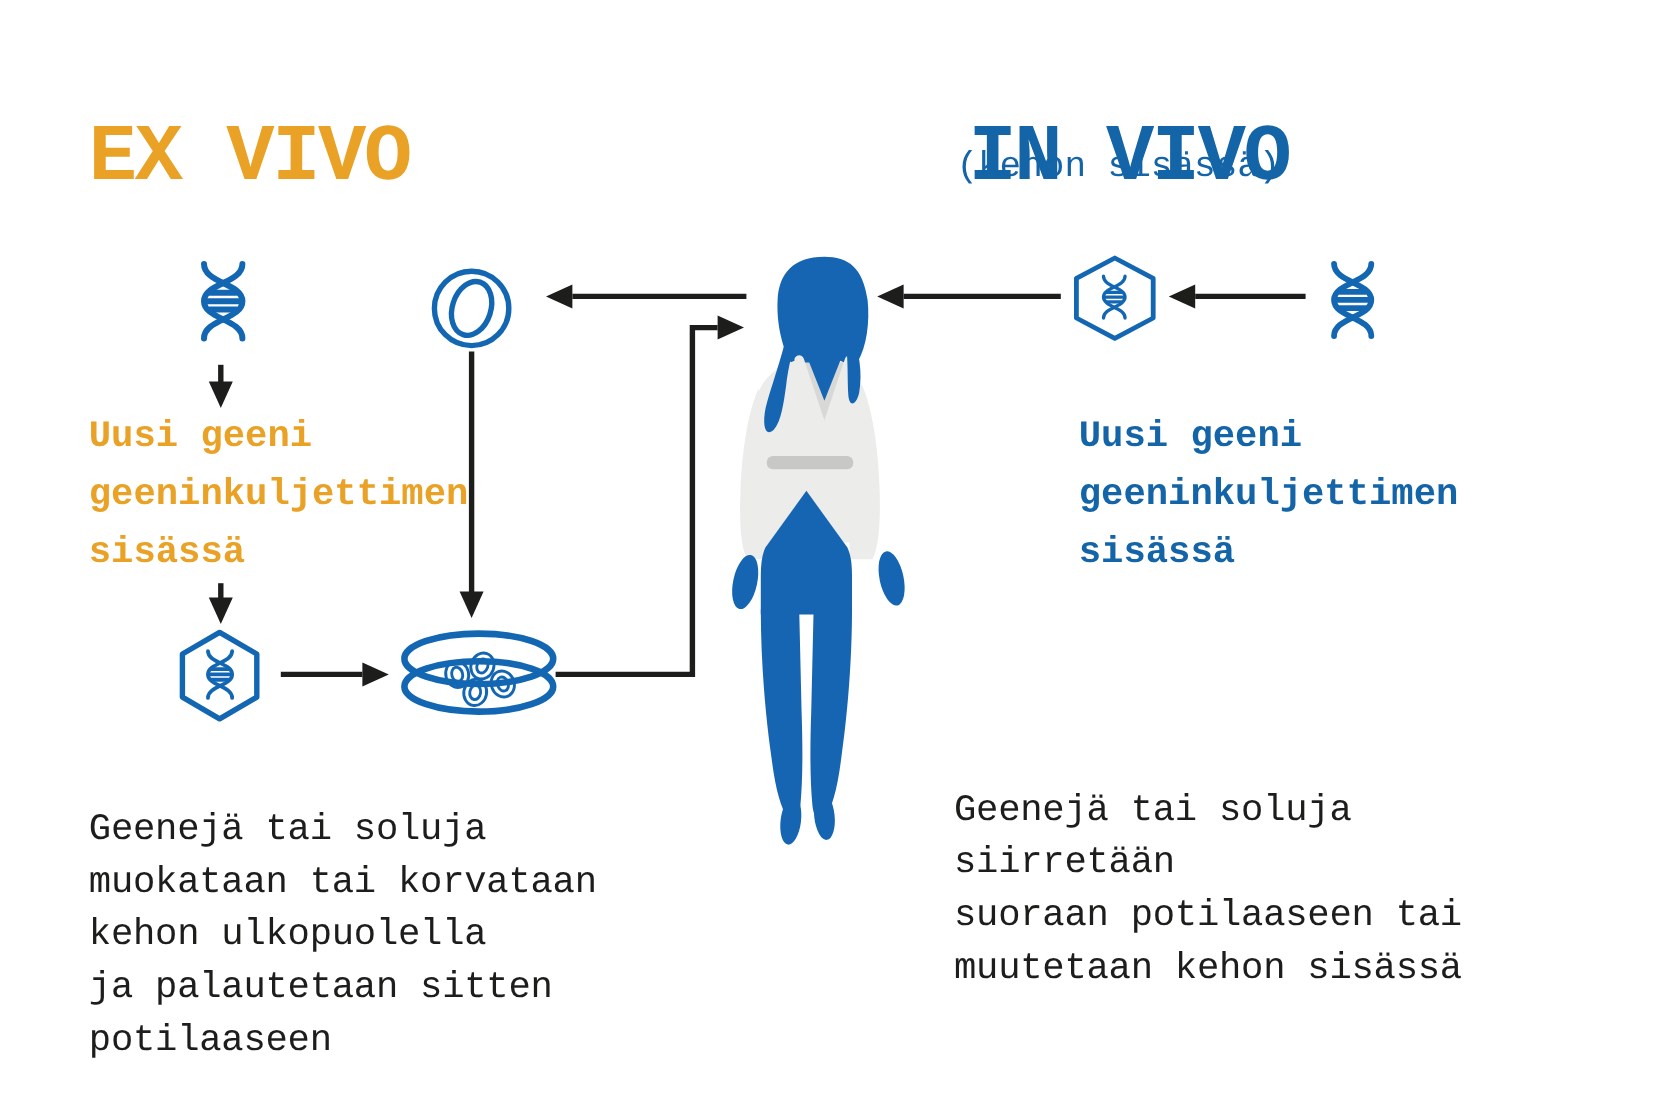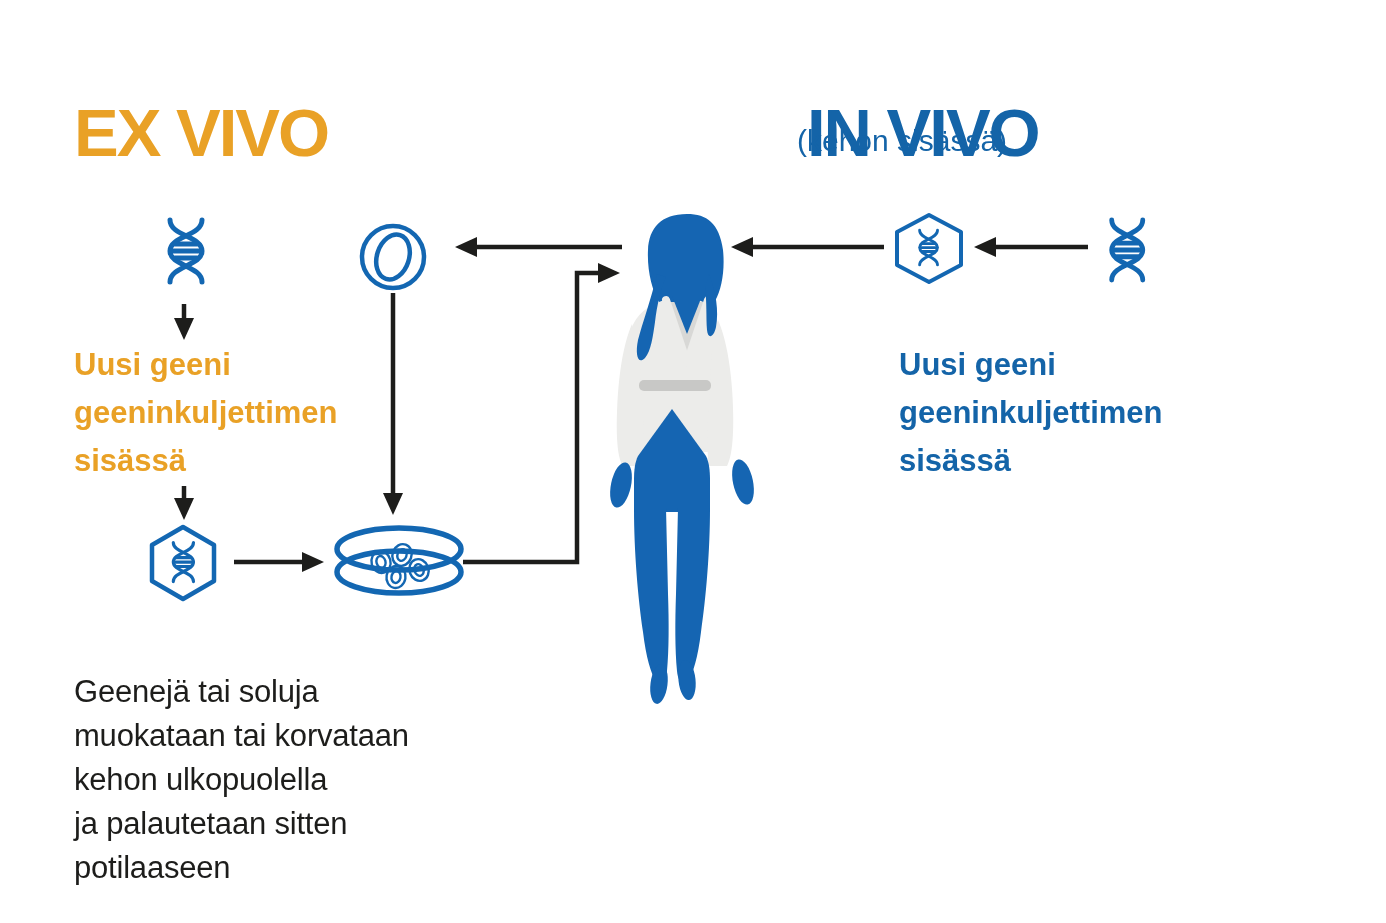--- a/index.html
+++ b/index.html
@@ -8,21 +8,21 @@
     --icon-blue:#1367B2;
     --figure-blue:#1565B2;
     --ink:#1D1D1B;
     --jacket:#ECECEA;
     --shirt:#D8D8D6;
     --band:#C8C8C6;
   }
   html,body{margin:0;padding:0;background:#fff;}
   .canvas{
     position:relative;width:1268px;height:923px;background:#ffffff;overflow:hidden;
-    font-family:Liberation Sans, sans-serif;color:var(--ink);
+    font-family:Liberation Mono, monospace;color:var(--ink);
   }
   .title{position:absolute;font-weight:700;font-size:67px;line-height:1;letter-spacing:-2px;white-space:nowrap;}
   .title.ex{left:74px;top:54px;color:var(--orange);}
   .title.in{left:807px;top:54px;color:var(--blue);}
   .subtitle{position:absolute;font-size:30px;line-height:1.1;white-space:nowrap;}
   .subtitle.ex{left:76px;top:124px;color:var(--orange);}
   .subtitle.in{left:797px;top:124px;color:var(--blue);text-align:right;}
   .carrier-label{position:absolute;font-size:31px;font-weight:700;line-height:48px;white-space:pre-line;}
   .carrier-label.ex{left:74px;top:341px;color:var(--orange);}
   .carrier-label.in{left:899px;top:341px;color:var(--blue);}
@@ -45,20 +45,23 @@
 sisässä</div>
   <div class="carrier-label in">Uusi geeni
 geeninkuljettimen
 sisässä</div>
 
   <p class="desc ex">Geenejä tai soluja
 muokataan tai korvataan
 kehon ulkopuolella
 ja palautetaan sitten
 potilaaseen</p>
+  <p class="desc in">Geenejä tai soluja siirretään
+suoraan potilaaseen tai
+muutetaan kehon sisässä</p>
 
   <svg class="diagram" viewBox="0 0 1386 923" aria-hidden="true">
     <defs>
       <g id="dna-shape" fill="none" stroke-linecap="round">
         <path d="M10,4 C10,20 42,20 42,35 C42,50 10,50 10,66"></path>
         <path d="M42,4 C42,20 10,20 10,35 C10,50 42,50 42,66"></path>
         <line x1="15" y1="28" x2="37" y2="28"></line>
         <line x1="11" y1="35" x2="41" y2="35"></line>
         <line x1="15" y1="42" x2="37" y2="42"></line>
       </g>

